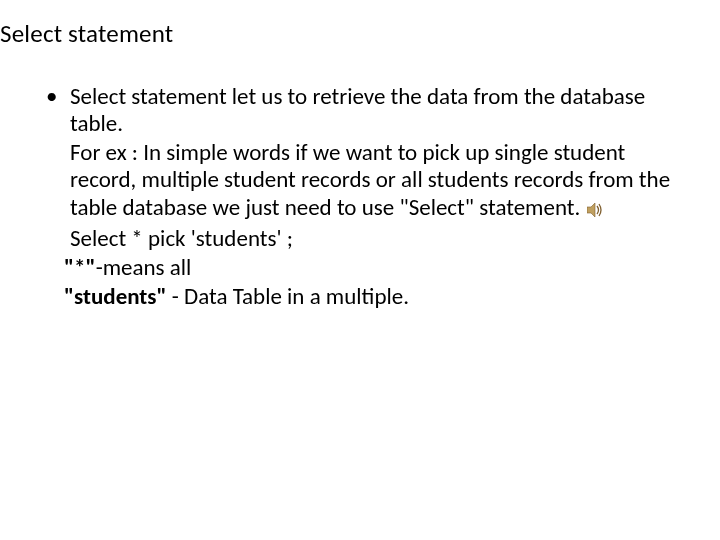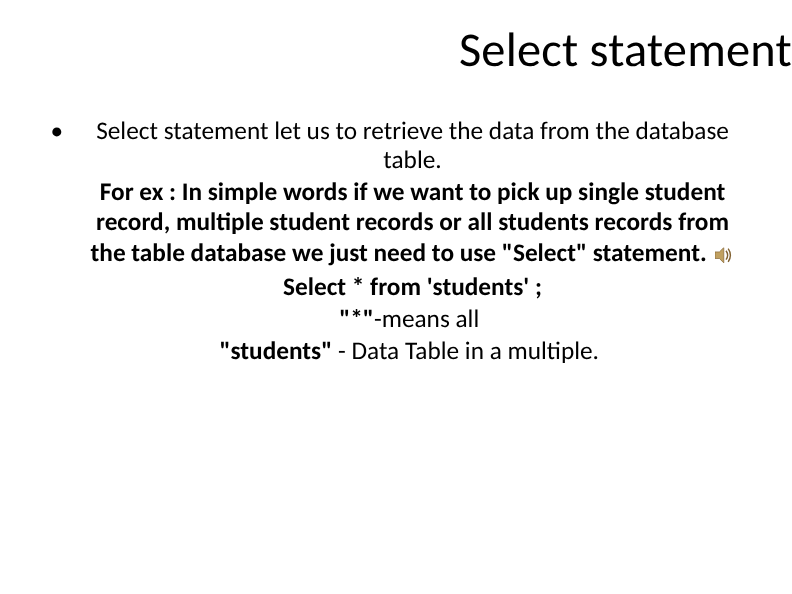--- a/index.html
+++ b/index.html
@@ -11,33 +11,32 @@
     font-family: Calibri, "Segoe UI", Arial, sans-serif;
     color: #000000;
   }
   .slide {
     width: 720px;
     height: 540px;
     position: relative;
     box-sizing: border-box;
   }
   .title {
-    text-align: right;
-    font-size: 44px;
+    text-align: left;
+    font-size: 25px;
     font-weight: 400;
     margin-top: 18px;
     margin-bottom: 34px;
     letter-spacing: 0.2px;
   }
   .body {
     padding-left: 40px;
     padding-right: 40px;
     font-size: 23px;
     line-height: 1.18;
-    text-align: center;
   }
   ul.bullets {
     list-style: none;
     padding: 0;
     margin: 0;
   }
   ul.bullets > li {
     position: relative;
     padding-left: 30px;
     margin-bottom: 2px;
@@ -46,21 +45,20 @@
     content: "•";
     position: absolute;
     left: 6px;
     top: 0;
     font-size: 23px;
   }
   .sub {
     padding-left: 30px;
     margin-top: 0;
     margin-bottom: 2px;
-    font-weight: bold;
   }
   .sub2 {
     padding-left: 24px;
     margin-top: 0;
     margin-bottom: 2px;
   }
   .b { font-weight: 700; }
   .sound-icon {
     display: inline-block;
     vertical-align: -2px;
@@ -85,21 +83,21 @@
         <span> For ex :  In simple words if we want to pick up single student record, multiple student records or all students records from the table database we just need to use "Select" statement.</span>
         <span class="sound-icon">
           <svg width="16" height="14" viewBox="0 0 16 14">
             <polygon points="0,4 4,4 8,0 8,14 4,10 0,10" fill="#c0a060" stroke="#806030" stroke-width="0.6"></polygon>
             <path d="M10 3 Q13 7 10 11" fill="none" stroke="#806030" stroke-width="1.3"></path>
             <path d="M12 1 Q16 7 12 13" fill="none" stroke="#806030" stroke-width="1.3"></path>
           </svg>
         </span>
       </div>
 
-      <div class="sub"> Select * from 'students' ;</div>
+      <div class="sub"> Select * pick 'students' ;</div>
       <div class="sub2">
         <span class="b">"*"</span><span>-means all</span>
       </div>
       <div class="sub2">
         <span class="b">"students"</span><span> - Data Table in a multiple.</span>
       </div>
 
     </ul>
   </div>
 

